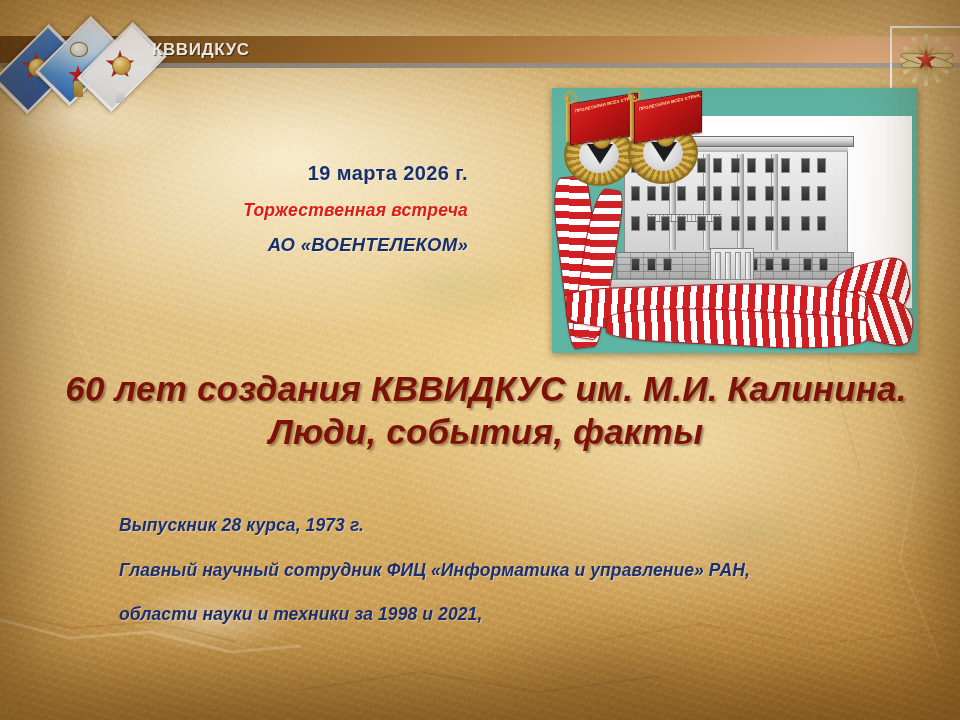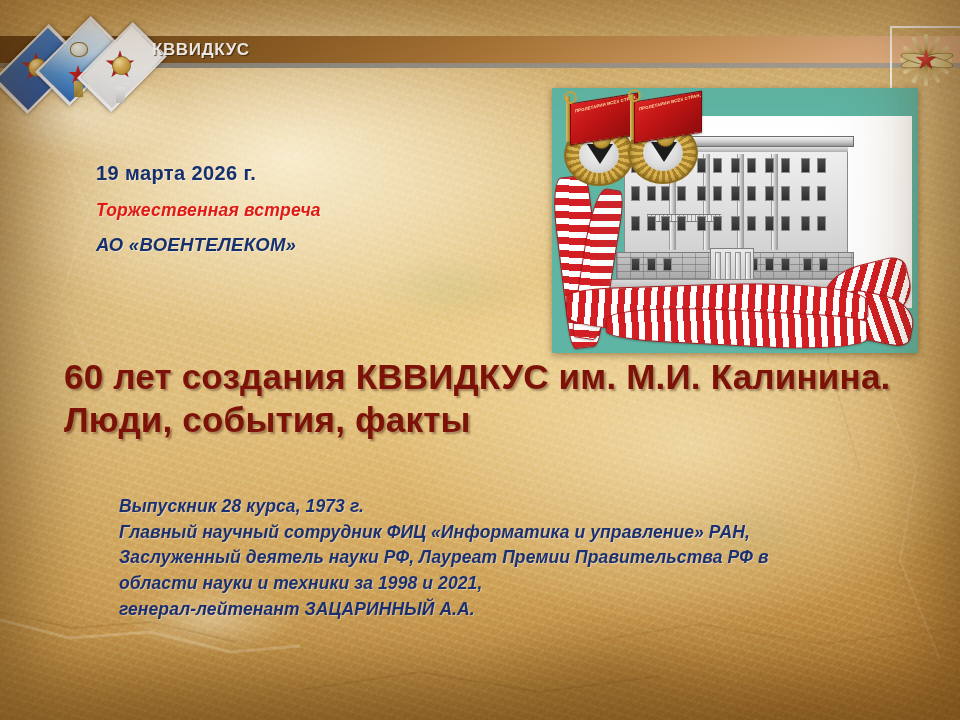--- a/index.html
+++ b/index.html
@@ -123,21 +123,21 @@
     border:1px solid #8e7634;
   }
   #corner-star{
     position:absolute;left:50%;top:50%;width:22px;height:22px;margin:-11px 0 0 -11px;
     background:radial-gradient(circle at 38% 32%,#e24a4a 0%,#b31f1f 55%,#7c0f10 100%);
     clip-path:polygon(50% 0%,61% 35%,98% 35%,68% 57%,79% 91%,50% 70%,21% 91%,32% 57%,2% 35%,39% 35%);
   }
 
   
   #event-block{
-    position:absolute;left:96px;top:162px;width:360px;text-align:left;
+    position:absolute;left:108px;top:162px;width:360px;text-align:right;
   }
   .ev-date{
     font-size:20px;font-weight:bold;color:#16306e;letter-spacing:.4px;
     text-shadow:1px 1px 1px rgba(255,255,255,.45);
     margin-bottom:14px;
   }
   .ev-red{
     font-size:17.5px;font-weight:bold;font-style:italic;color:#e01b15;
     line-height:1.30;letter-spacing:.2px;
     text-shadow:1px 1px 1px rgba(255,255,255,.40);
@@ -312,36 +312,38 @@
     background:linear-gradient(90deg,#e2c267,#9d7a23);
     border-radius:2px;
   }
   .ofinial{
     position:absolute;left:2px;top:-7px;width:9px;height:9px;
     border:2px solid #c9a23f;border-radius:50%;background:transparent;
   }
 
   
   #main-title{
-    position:absolute;left:64px;top:356px;width:844px;
+    position:absolute;left:64px;top:368px;width:844px;
+    text-align:center;
     color:#7d1208;
     font-size:35px;font-weight:bold;line-height:1.22;
     letter-spacing:.2px;
     text-shadow:2px 2px 2px rgba(60,25,5,.40), 0 1px 0 rgba(255,240,210,.25);
+    font-style:italic;
   }
 
   
   #bio{
     position:absolute;left:119px;top:494px;width:790px;
     color:#1b3070;
     font-size:17.5px;font-weight:bold;font-style:italic;
     line-height:1.47;letter-spacing:.1px;
     text-shadow:1px 1px 1px rgba(255,255,255,.40);
   }
-  #bio .line{white-space:nowrap;}
+  #bio .line{white-space:nowrap;margin-top:19px;}
 </style>
 </head>
 <body>
 
 <div id="slide">
 
   <div id="grain"></div>
   <div id="blotch"></div>
 
   <svg id="crack" viewBox="0 0 960 720" preserveAspectRatio="none">
@@ -507,19 +509,17 @@
       <div class="opole"></div>
       <div class="ofinial"></div>
     </div>
   </div>
 
   <div id="main-title">60 лет создания КВВИДКУС им. М.И. Калинина. Люди, события, факты</div>
 
   <div id="bio">
     <div class="line">Выпускник 28 курса, 1973 г.</div>
     <div class="line">Главный научный сотрудник ФИЦ «Информатика и управление» РАН,</div>
-    <div class="line">Заслуженный деятель науки РФ, Лауреат Премии Правительства РФ в</div>
     <div class="line">области науки и техники за 1998 и 2021,</div>
-    <div class="line">генерал-лейтенант ЗАЦАРИННЫЙ  А.А.</div>
   </div>
 
   <div id="vign"></div>
 </div>
 
 </body></html>

